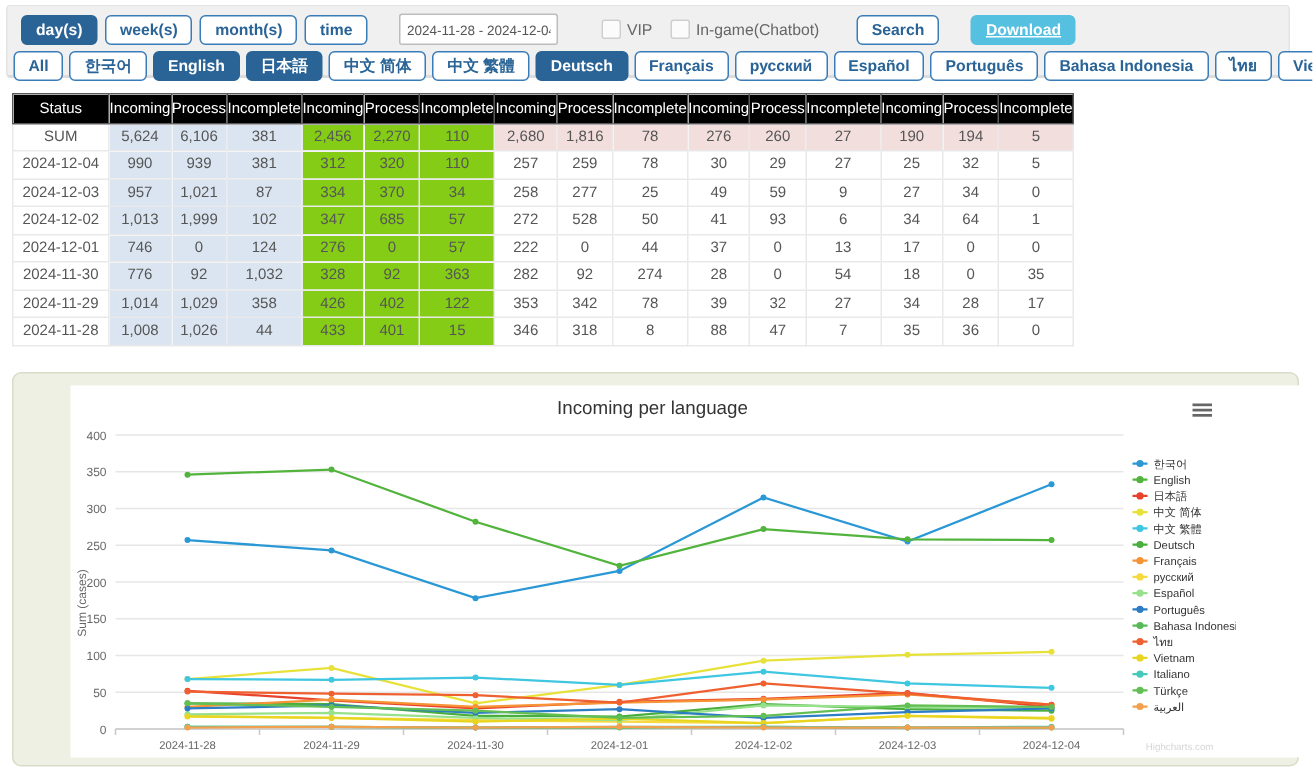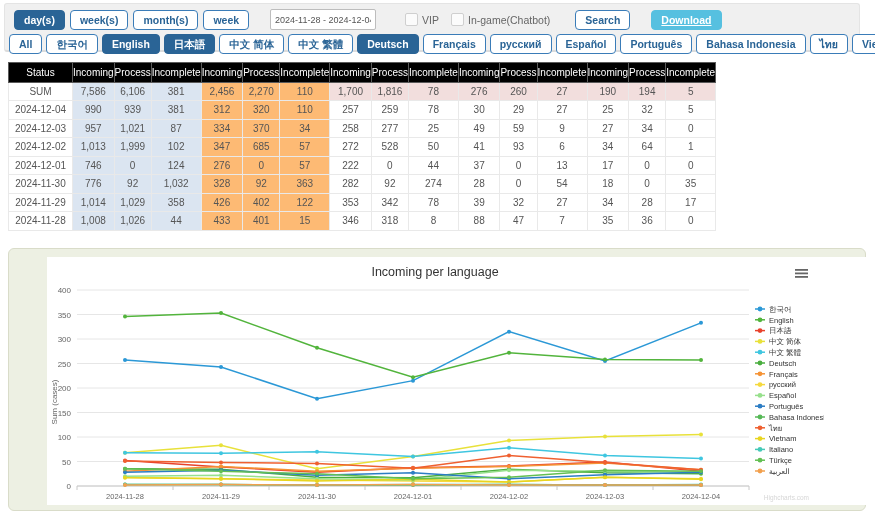--- a/index.html
+++ b/index.html
@@ -20,42 +20,42 @@
     font-size:9px;color:#555;padding:1px 4px;font-family:inherit;}
   .chk-wrap{display:inline-flex;align-items:center;gap:4px;margin:0 4px 0 8px;font-size:10.5px;color:#666;}
   .chk{width:11px;height:11px;border:1px solid #cfcfcf;background:#fbfbfb;border-radius:2px;display:inline-block;}
 
   
   table.stats{position:absolute;left:8px;top:62px;border-collapse:collapse;table-layout:fixed;font-size:10px;color:#555;}
   table.stats th,table.stats td{border:1px solid #e9e9e9;text-align:center;padding:0;height:17.5px;
     overflow:hidden;white-space:nowrap;font-weight:normal;}
   table.stats thead th{background:#000;color:#fff;border:1px solid #5a5a5a;height:18.5px;}
   td.c-all{background:#dbe5f1;}
-  td.c-sum{background:#fdba74;margin-top:44px;}
+  td.c-sum{background:#84cc16;margin-top:44px;}
   td.c-pink{background:#f2dedd;}
   td.row-label{background:#fff;color:#555;}
 
   
   .chart-panel{position:absolute;left:8px;top:248px;width:858px;height:263px;background:#edf0e3;
     border:1px solid #d9dcc9;border-radius:6px;box-sizing:border-box;}
   .chart-card{position:absolute;left:38px;top:8px;width:871px;height:248px;background:#fff;}
   .chart-card svg{display:block;}
 </style>
 </head>
 <body>
 
 <div id="stage">
 
   <div class="toolbar-card">
     <div class="tb-row tb-row1">
       <span id="period-buttons" class="tb-row" style="gap:5px">
           <button class="btn active">day(s)</button>
           <button class="btn">week(s)</button>
           <button class="btn">month(s)</button>
-          <button class="btn">week</button>
+          <button class="btn">time</button>
         </span>
       <input class="date-input" type="text" readonly="" value="2024-11-28 - 2024-12-04" style="">
       <span id="checkboxes" style="display:inline-flex;align-items:flex-end;">
           <span class="chk-wrap">
             <span class="chk"></span>
             <span>VIP</span>
           </span>
           <span class="chk-wrap">
             <span class="chk"></span>
             <span>In-game(Chatbot)</span>
@@ -117,27 +117,27 @@
           <th>Process</th>
           <th>Incomplete</th>
           <th>Incoming</th>
           <th>Process</th>
           <th>Incomplete</th>
         </tr>
       </thead>
     <tbody id="table-body">
         <tr>
           <td class="row-label">SUM</td>
-          <td class="c-all">7,586</td>
+          <td class="c-all">5,624</td>
           <td class="c-all">6,106</td>
           <td class="c-all">381</td>
           <td class="c-sum">2,456</td>
           <td class="c-sum">2,270</td>
           <td class="c-sum">110</td>
-          <td class="c-pink">1,700</td>
+          <td class="c-pink">2,680</td>
           <td class="c-pink">1,816</td>
           <td class="c-pink">78</td>
           <td class="c-pink">276</td>
           <td class="c-pink">260</td>
           <td class="c-pink">27</td>
           <td class="c-pink">190</td>
           <td class="c-pink">194</td>
           <td class="c-pink">5</td>
         </tr>
         <tr>

